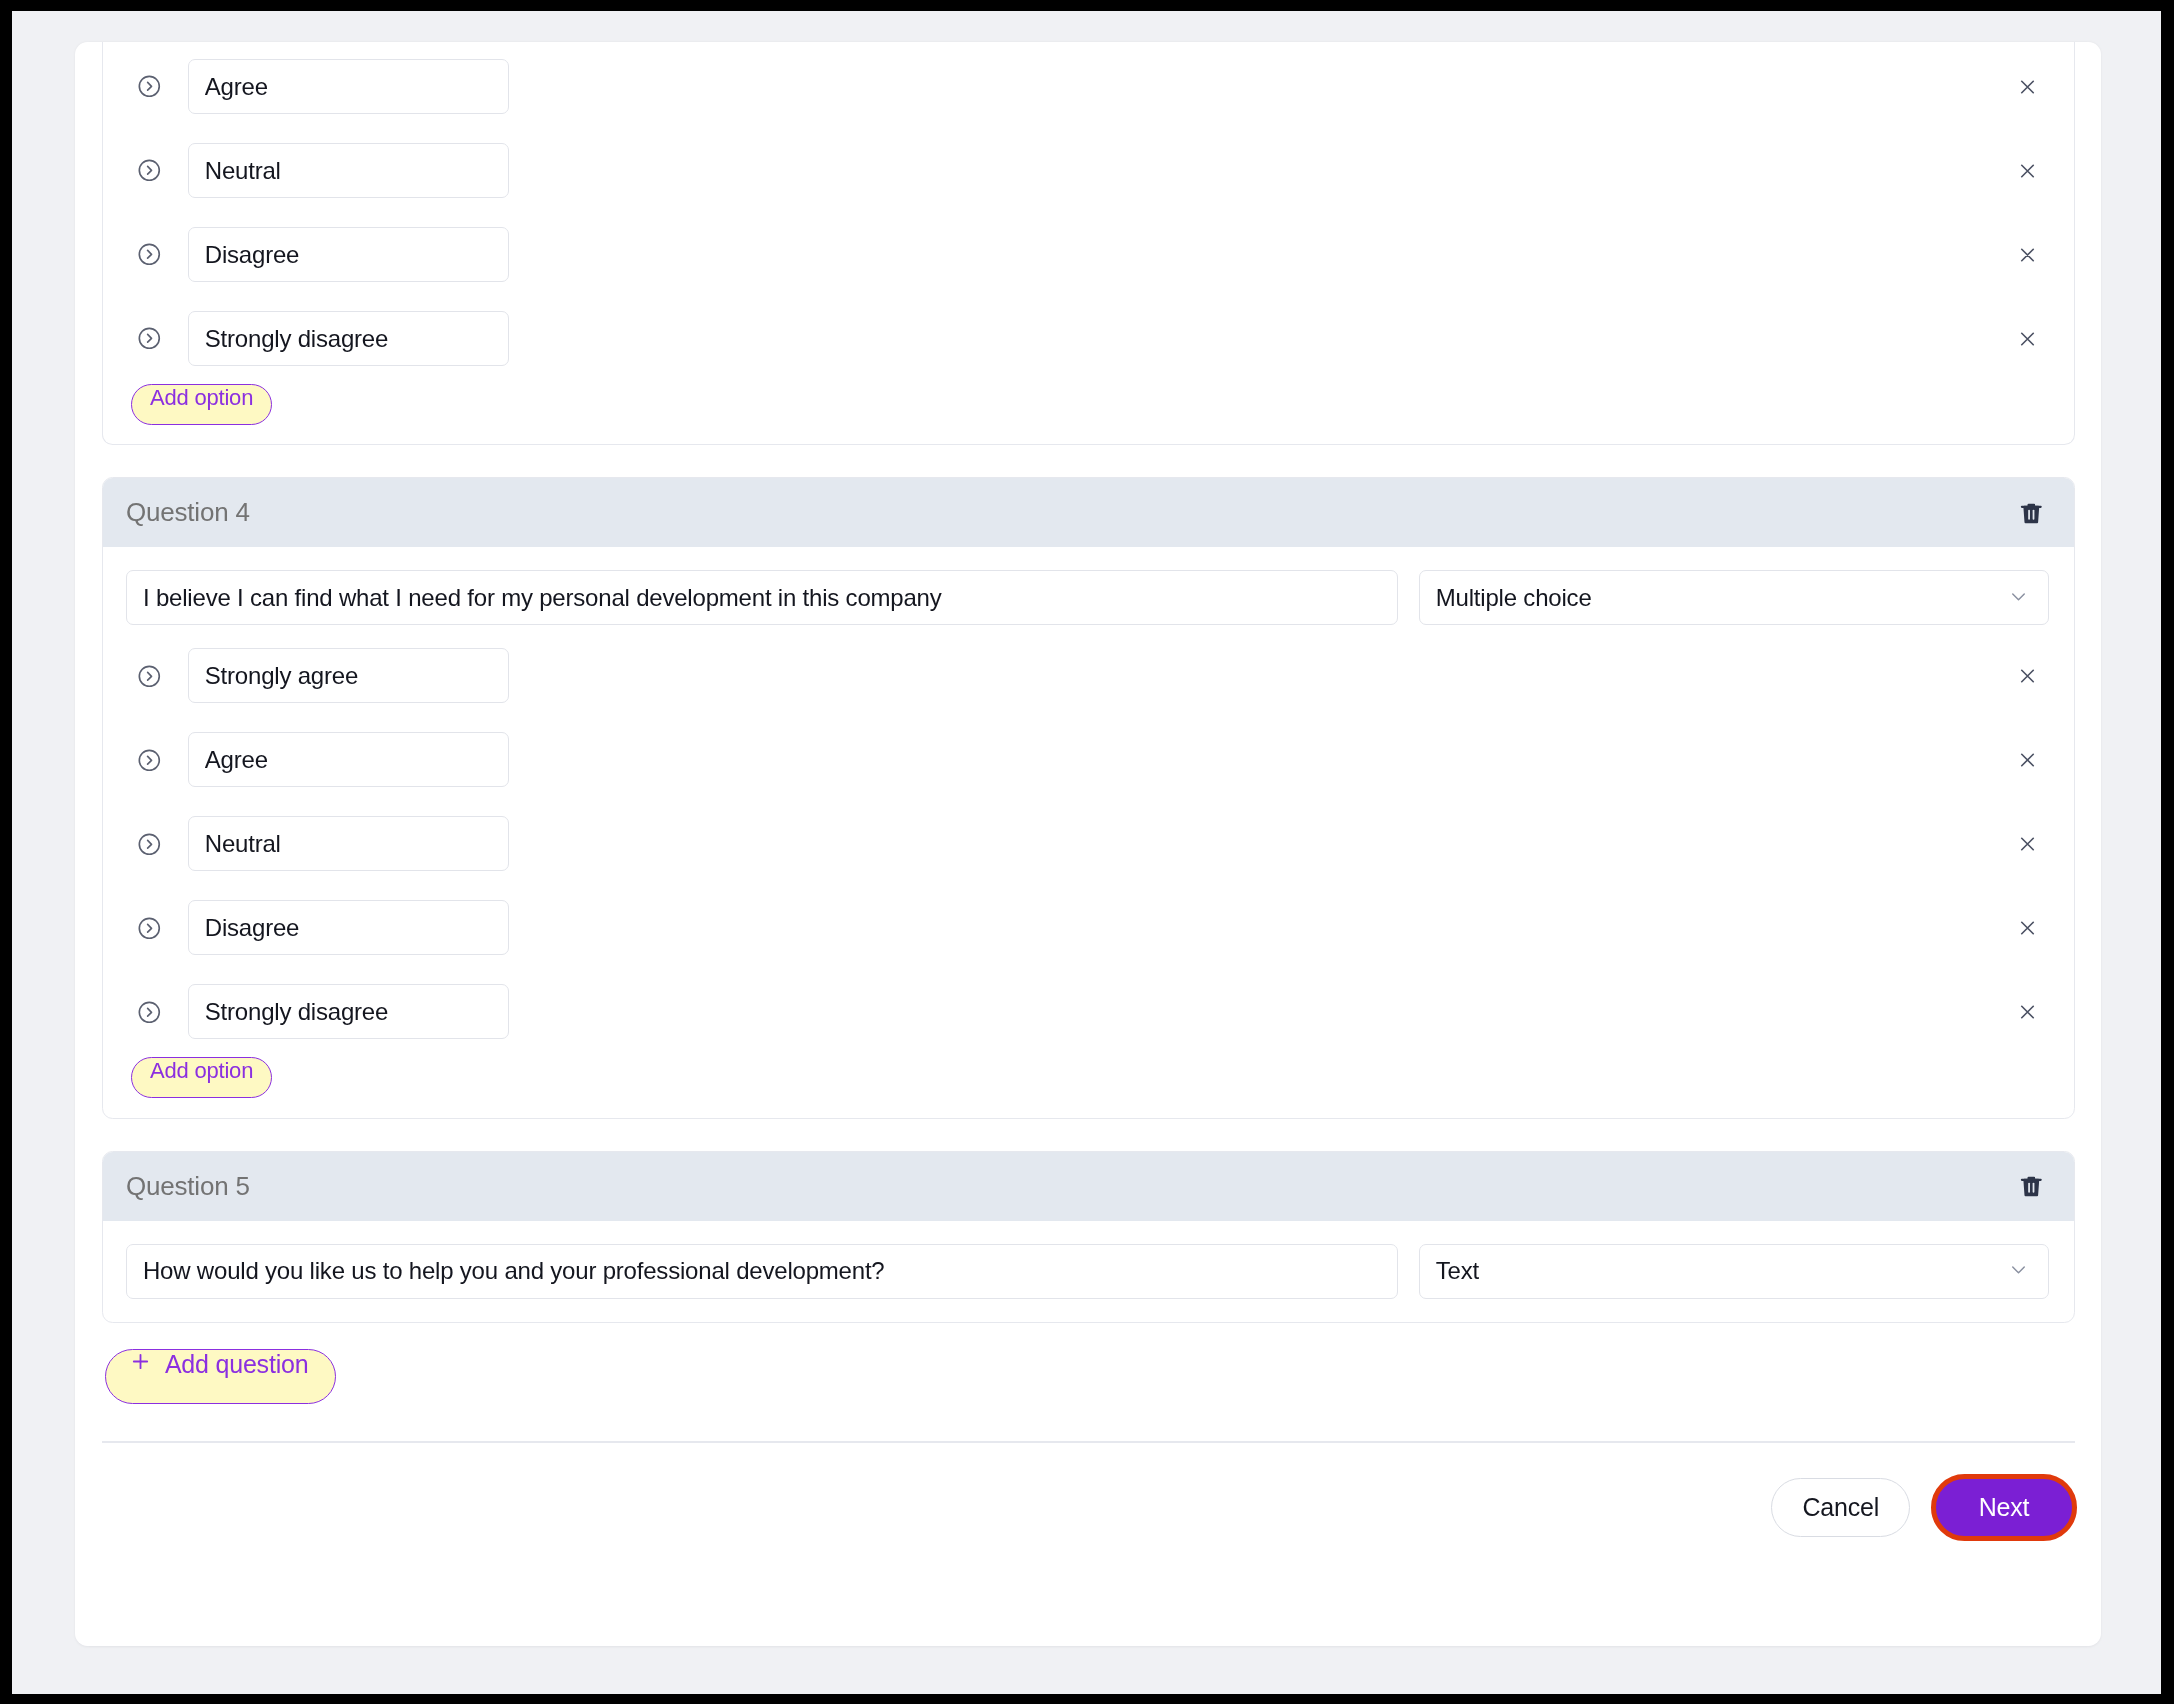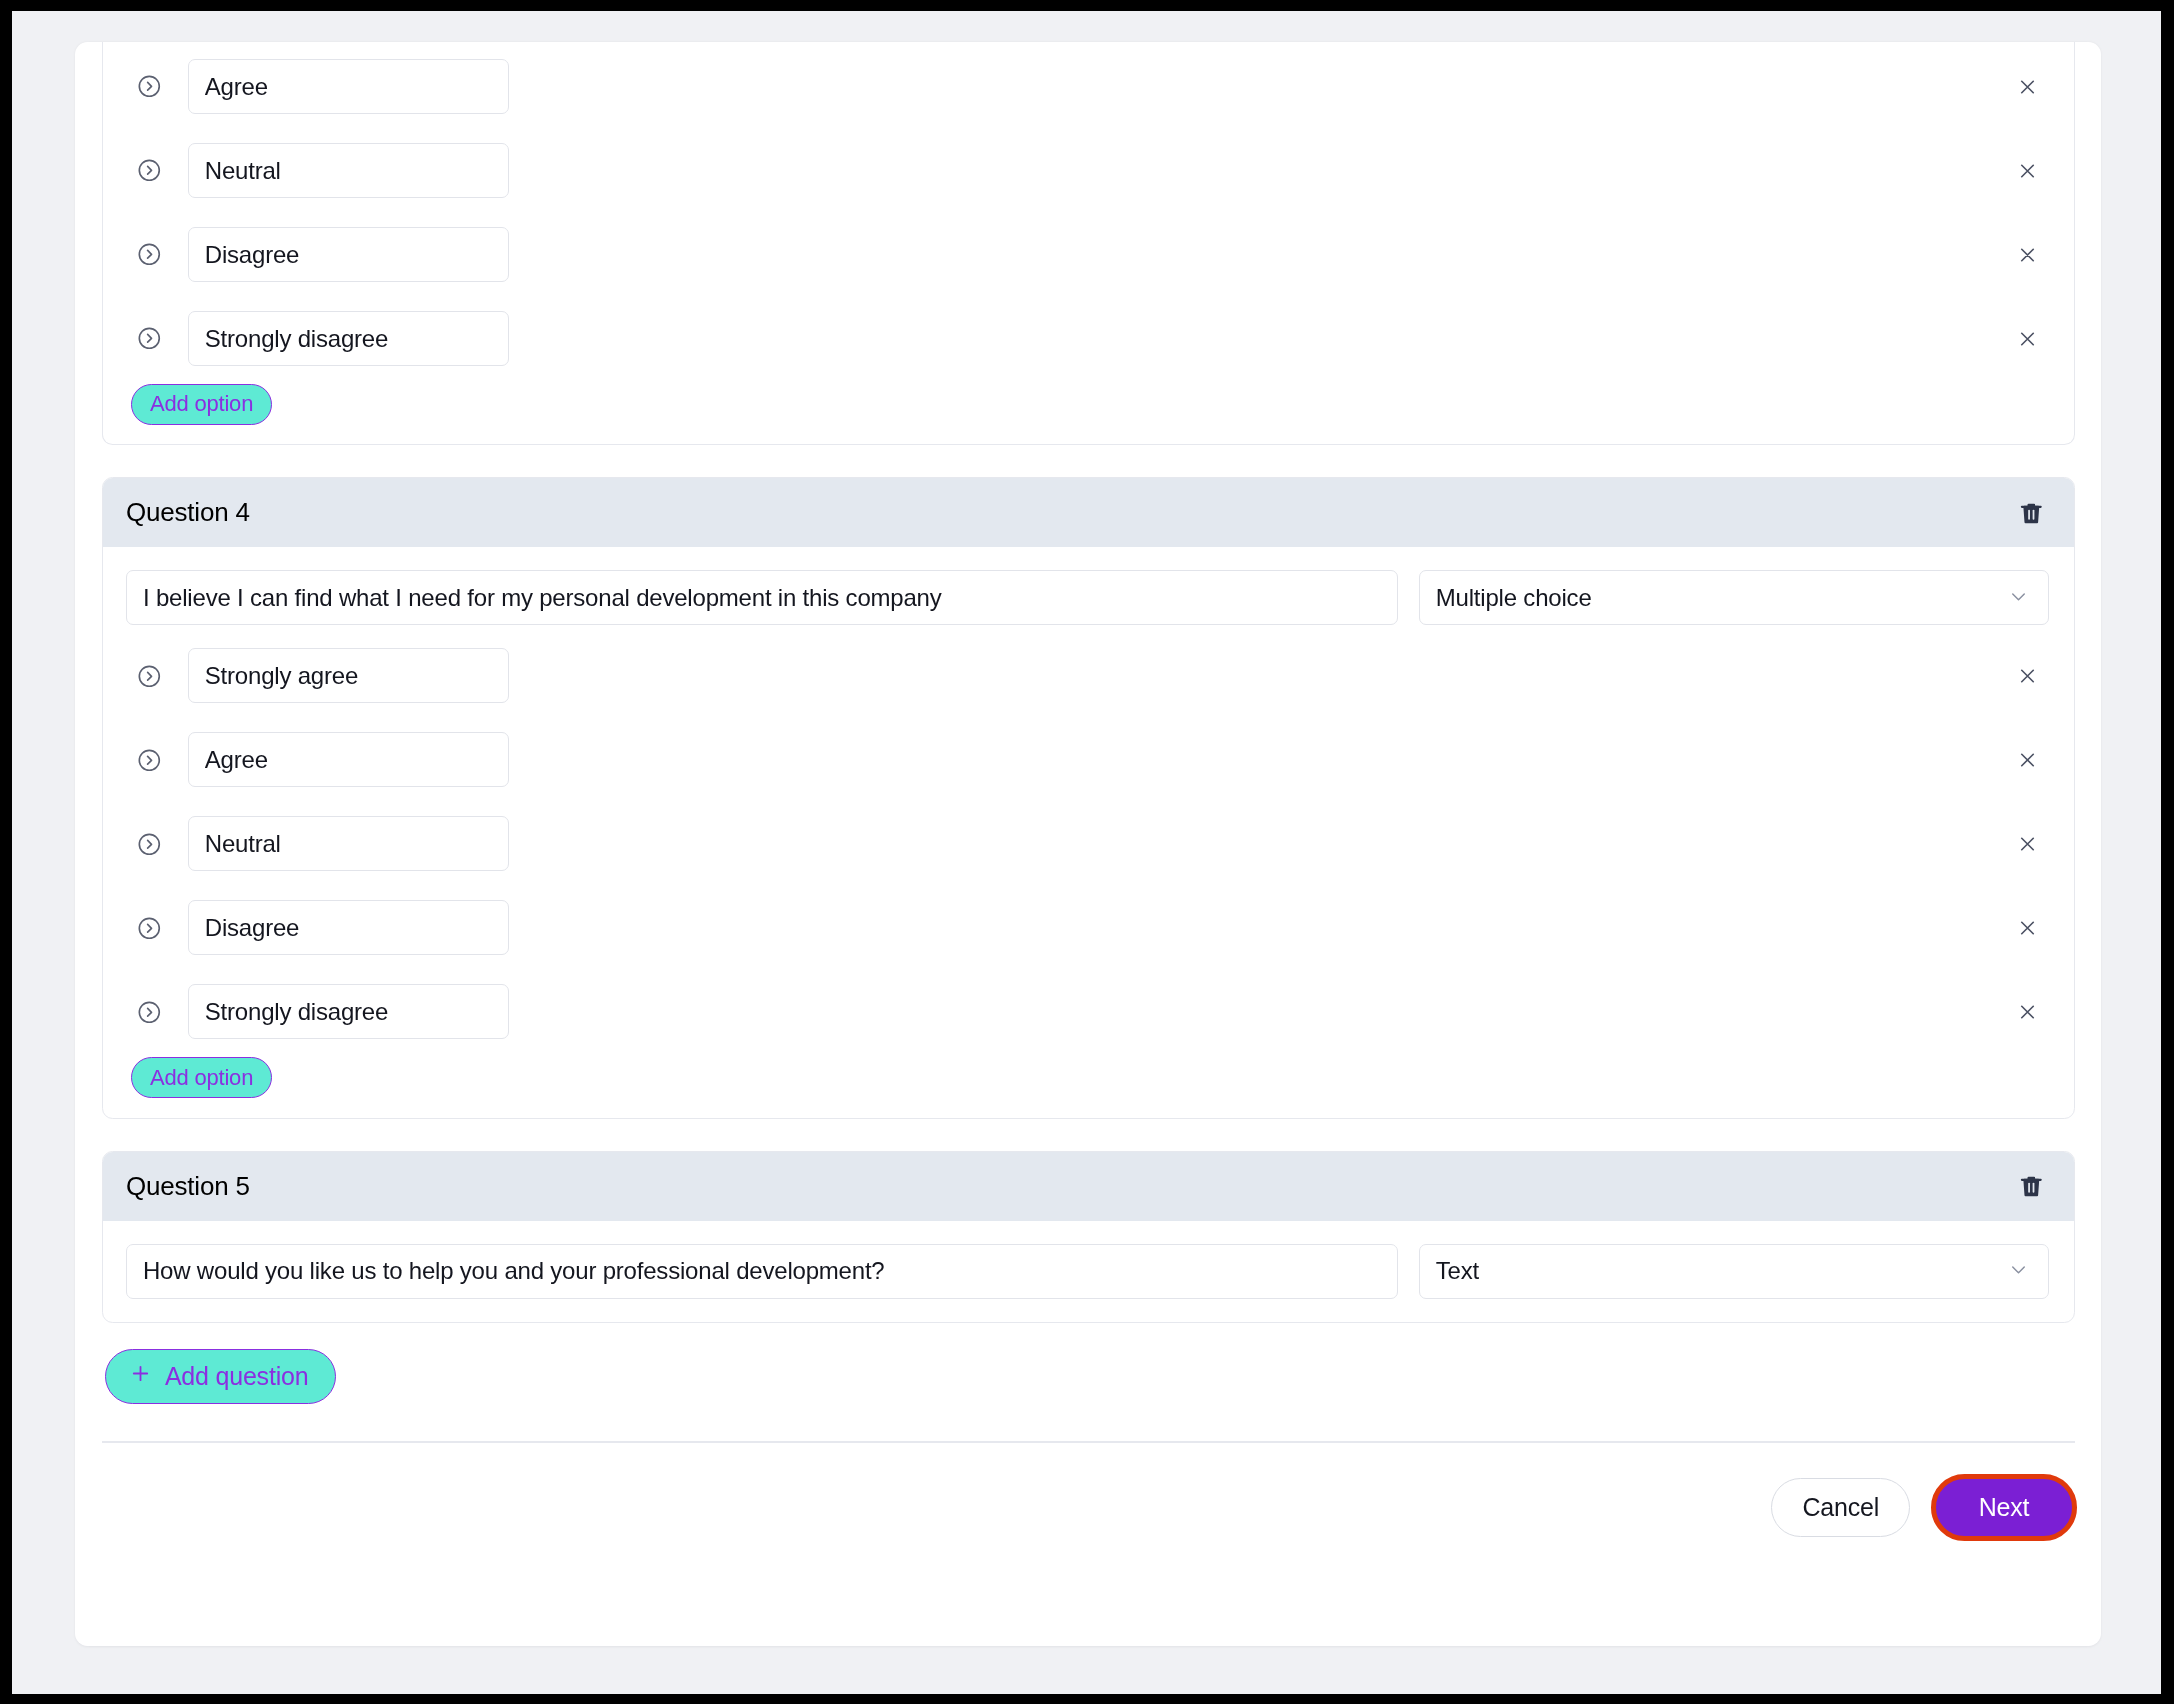--- a/index.html
+++ b/index.html
@@ -49,21 +49,21 @@
   .qheader {
     height: 69px;
     background: #e3e8ef;
     display: flex;
     align-items: center;
     justify-content: space-between;
     padding: 0 25px 0 23px;
   }
   .qtitle {
     font-size: 26px;
-    color: #000000;
+    color: #737373;
     letter-spacing: -0.2px;
   }
   .trash-btn {
     width: 35px; height: 35px;
     display: flex; align-items: center; justify-content: center;
     cursor: pointer;
     background: none; border: none;
   }
 
   .qbody { padding: 23px 25px 0 23px; }
@@ -155,25 +155,25 @@
     transform: translateY(-50%);
     width: 39px; height: 39px;
     display: flex; align-items: center; justify-content: center;
     background: none; border: none;
     cursor: pointer;
   }
 
   
   .pill {
     display: inline-flex;
-    align-items: center;
+    align-items: flex-start;
     gap: 12.4px;
     border: 1.8px solid #8b2fe0;
     color: #8b2fe0;
-    background: #5eead4;
+    background: #fef9c3;
     border-radius: 886px;
     font-family: "Liberation Sans", sans-serif;
     cursor: pointer;
     letter-spacing: -0.2px;
   }
 
   .pill-add-option {
     height: 41px;
     padding: 0 17.7px;
     font-size: 22px;

